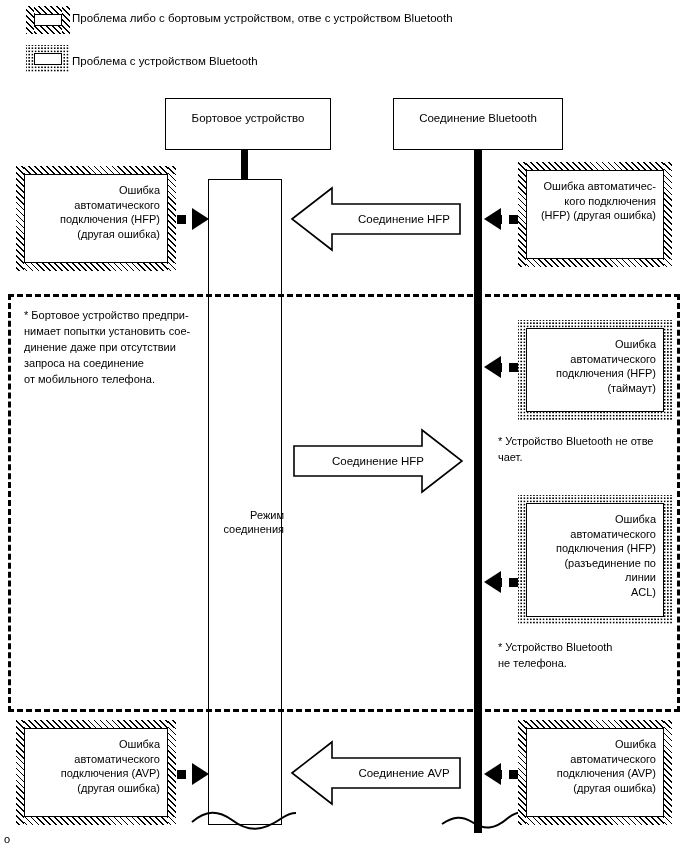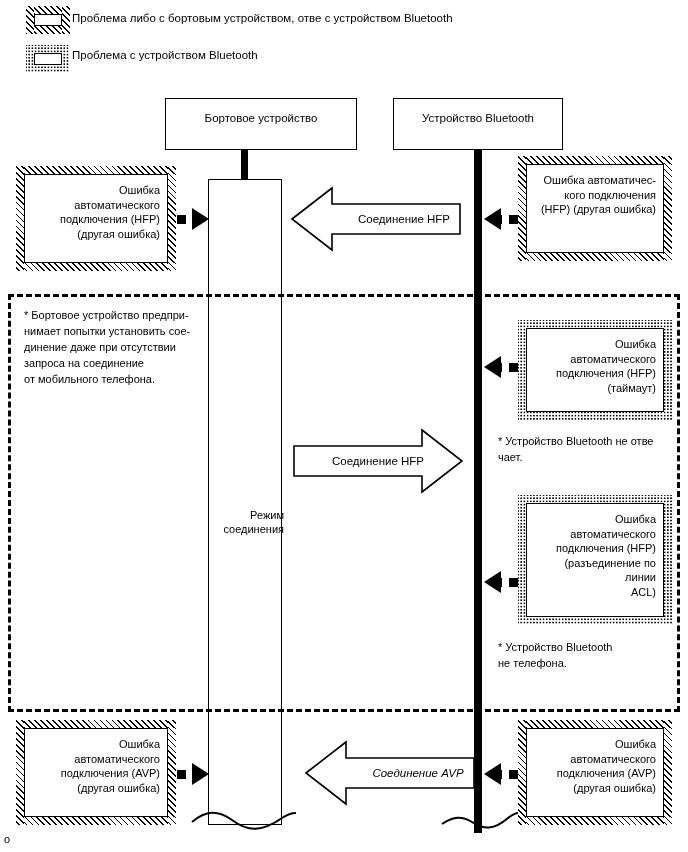--- a/index.html
+++ b/index.html
@@ -97,29 +97,29 @@
     <div class="inner"></div>
   </div>
 </div>
 <div class="abs legend-text" style="left:72px;top:11px;">Проблема либо с бортовым устройством, отве с устройством Bluetooth</div>
 
 <div class="abs" style="left:26px;top:45px;">
   <div class="legend-swatch dot-frame">
     <div class="inner"></div>
   </div>
 </div>
-<div class="abs legend-text" style="left:72px;top:48px;">Проблема с устройством Bluetooth</div>
-
-<div class="abs head-box" style="left:165px;top:98px;width:192px;height:52px;">
+<div class="abs legend-text" style="left:72px;top:54px;">Проблема с устройством Bluetooth</div>
+
+<div class="abs head-box" style="left:165px;top:98px;width:166px;height:52px;">
   <span>Бортовое устройство</span>
 </div>
 <div class="abs stub" style="left:241px;top:150px;width:7px;height:30px;"></div>
 
 <div class="abs head-box" style="left:393px;top:98px;width:170px;height:52px;">
-  <span>Устройство Bluetooth</span>
+  <span>Соединение Bluetooth</span>
 </div>
 <div class="abs stub" style="left:474px;top:150px;width:8px;height:30px;"></div>
 
 <div class="abs activation" style="left:208px;top:179px;width:74px;height:646px;"></div>
 <div class="abs activation-label" style="left:214px;top:509px;width:70px;white-space:pre-line;">Режим
 соединения</div>
 
 <div class="abs lifeline-thick" style="left:474px;top:179px;width:8px;height:654px;"></div>
 
 <svg class="abs" style="left:190px;top:806px;" width="110" height="30">
@@ -152,21 +152,21 @@
     <polygon points="2,33 42,2 42,18 170,18 170,48 42,48 42,64" fill="#fff" stroke="#000" stroke-width="1.6" stroke-linejoin="miter"></polygon>
   </svg>
   <div class="lbl" style="padding-left:28px;">
     <span>Соединение HFP</span>
   </div>
 </div>
 
 <div class="abs dash-conn rtl" style="left:500px;top:215px;width:18px;"></div>
 <div class="abs tri tri-left" style="left:484px;top:208px;"></div>
 
-<div class="abs err-box hatch-frame" style="left:518px;top:156px;width:154px;height:105px;">
+<div class="abs err-box hatch-frame" style="left:518px;top:162px;width:154px;height:105px;">
   <div class="inner" style="white-space:pre-line;">Ошибка автоматичес-
 кого подключения
 (HFP) (другая ошибка)</div>
 </div>
 
 <div class="abs err-box dot-frame" style="left:518px;top:320px;width:154px;height:100px;">
   <div class="inner" style="white-space:pre-line;">Ошибка автоматического
 подключения (HFP)
 (таймаут)</div>
 </div>
@@ -198,21 +198,21 @@
 не телефона.</div>
 
 <div class="abs err-box hatch-frame" style="left:16px;top:720px;width:160px;height:105px;">
   <div class="inner" style="white-space:pre-line;">Ошибка автоматического
 подключения (AVP)
 (другая ошибка)</div>
 </div>
 <div class="abs dash-conn" style="left:177px;top:770px;width:18px;"></div>
 <div class="abs tri tri-right" style="left:192px;top:763px;"></div>
 
-<div class="block-arrow" style="left:304px;top:740px;width:172px;height:66px;font-style:italic;">
+<div class="block-arrow" style="left:290px;top:740px;width:172px;height:66px;">
   <svg width="172" height="66" viewBox="0 0 172 66">
     <polygon points="2,33 42,2 42,18 170,18 170,48 42,48 42,64" fill="#fff" stroke="#000" stroke-width="1.6" stroke-linejoin="miter"></polygon>
   </svg>
   <div class="lbl" style="padding-left:28px;">
     <span>Соединение AVP</span>
   </div>
 </div>
 
 <div class="abs dash-conn rtl" style="left:500px;top:770px;width:18px;"></div>
 <div class="abs tri tri-left" style="left:484px;top:763px;"></div>

